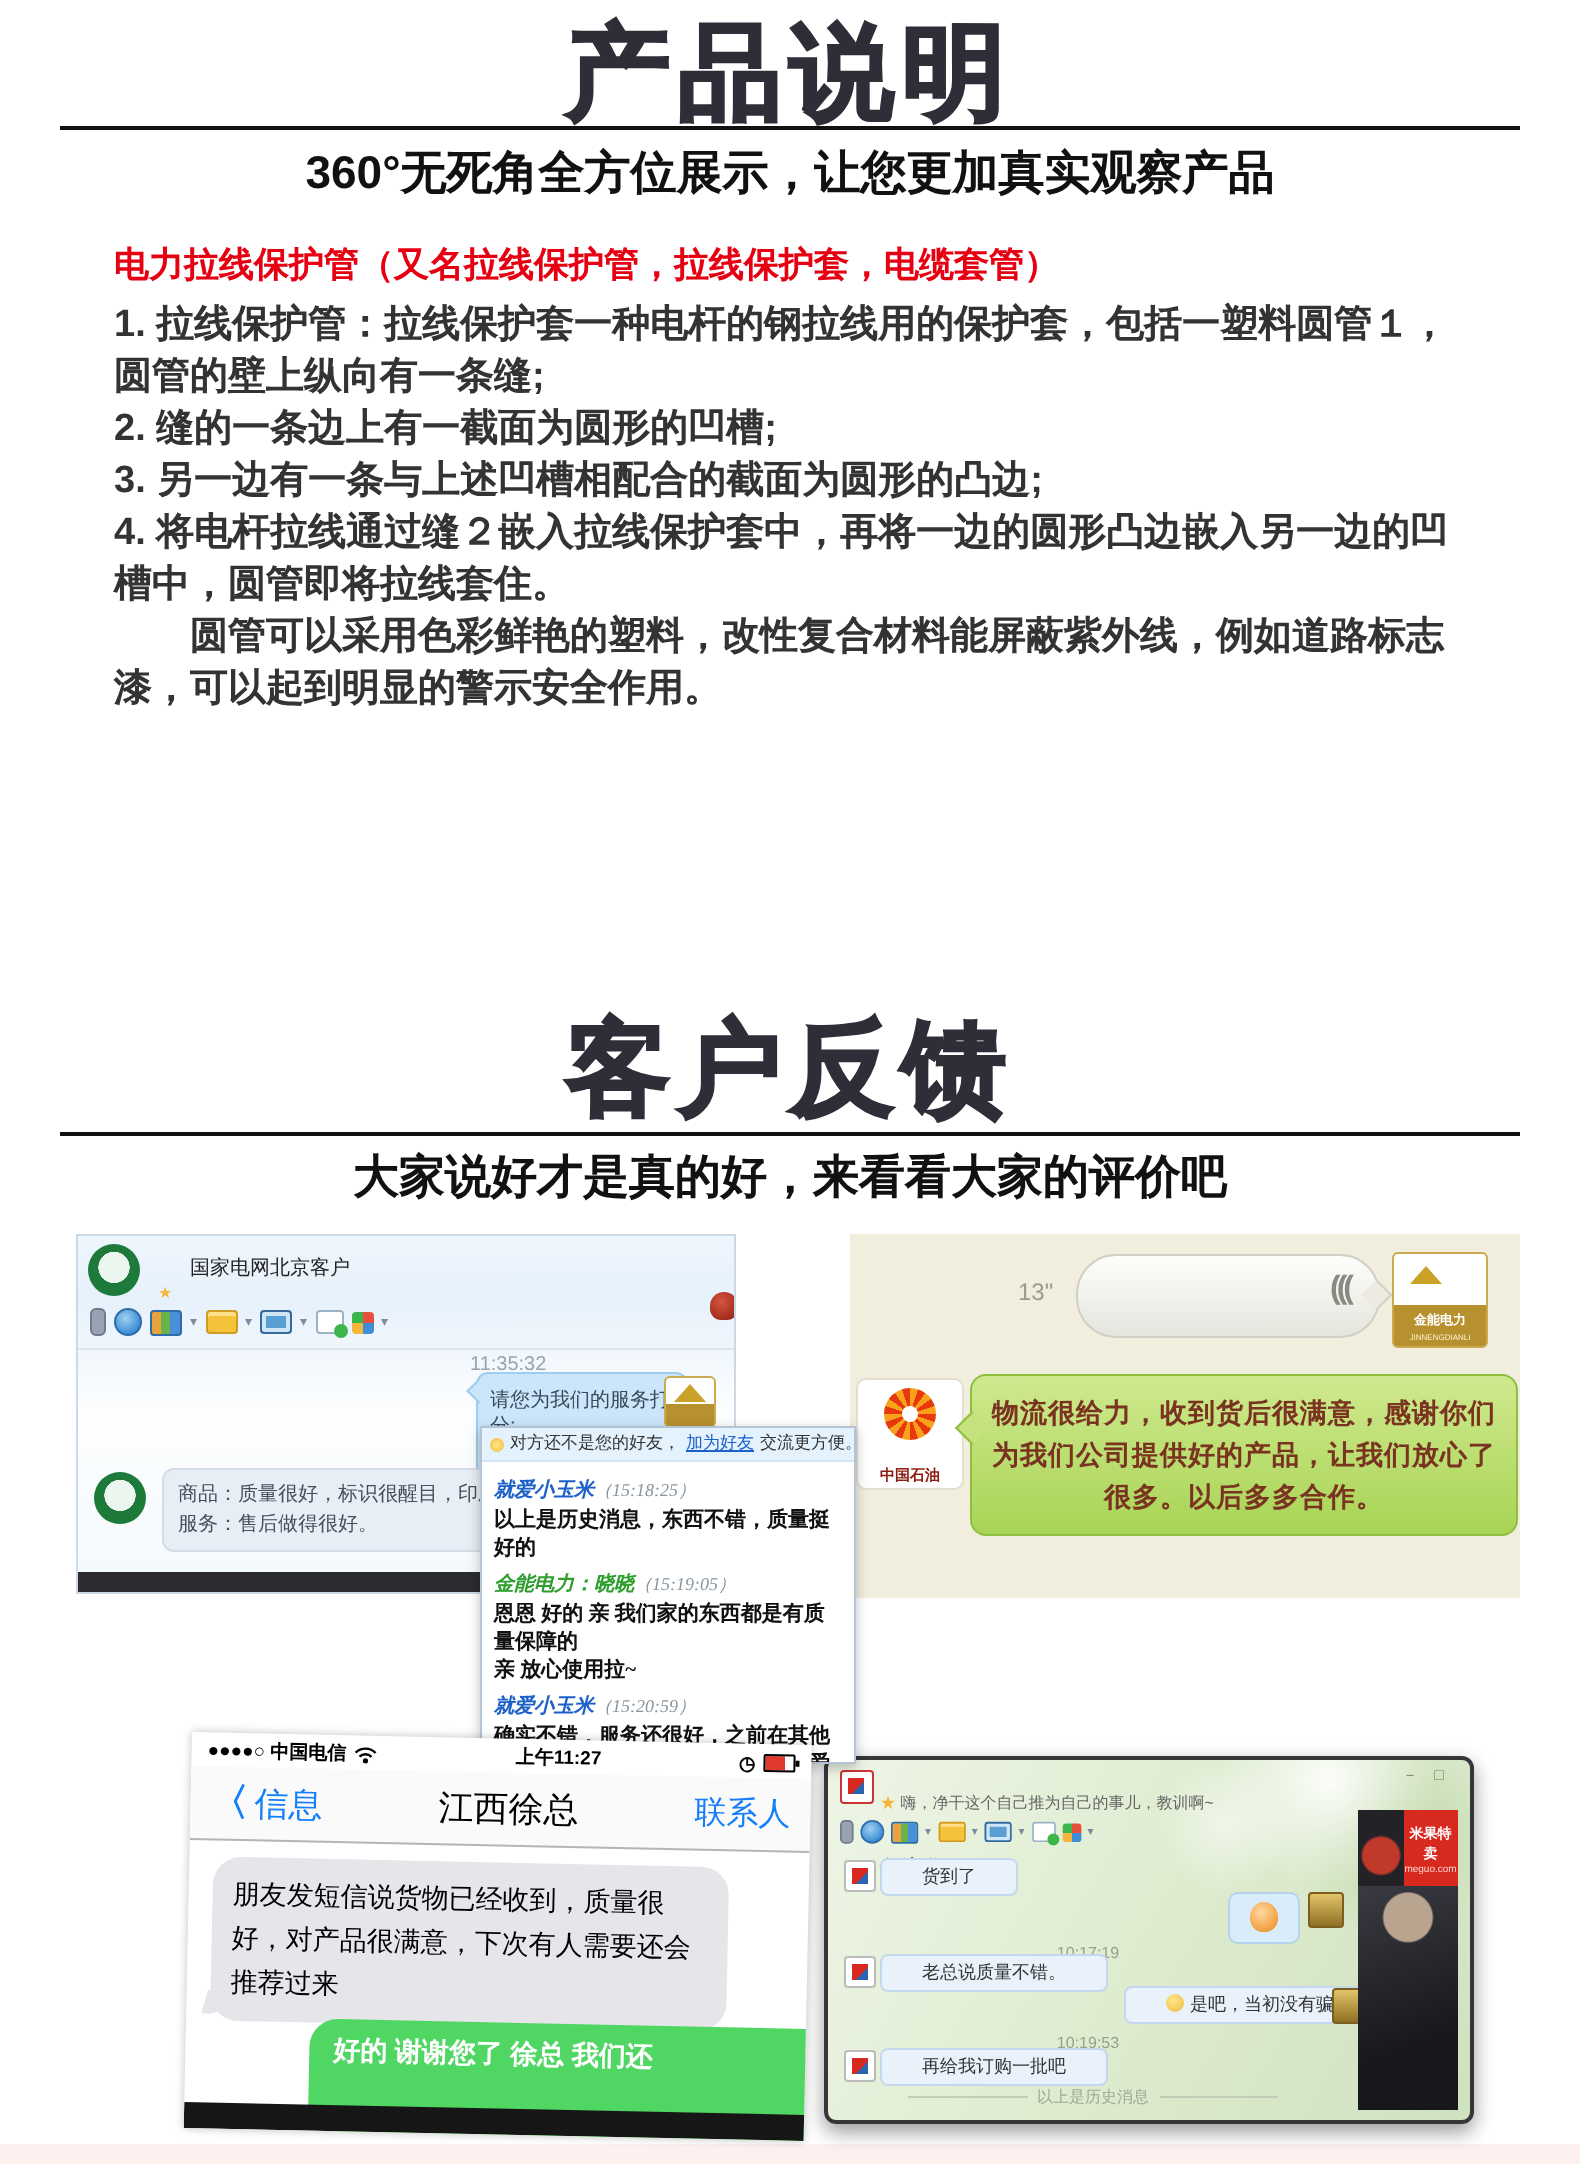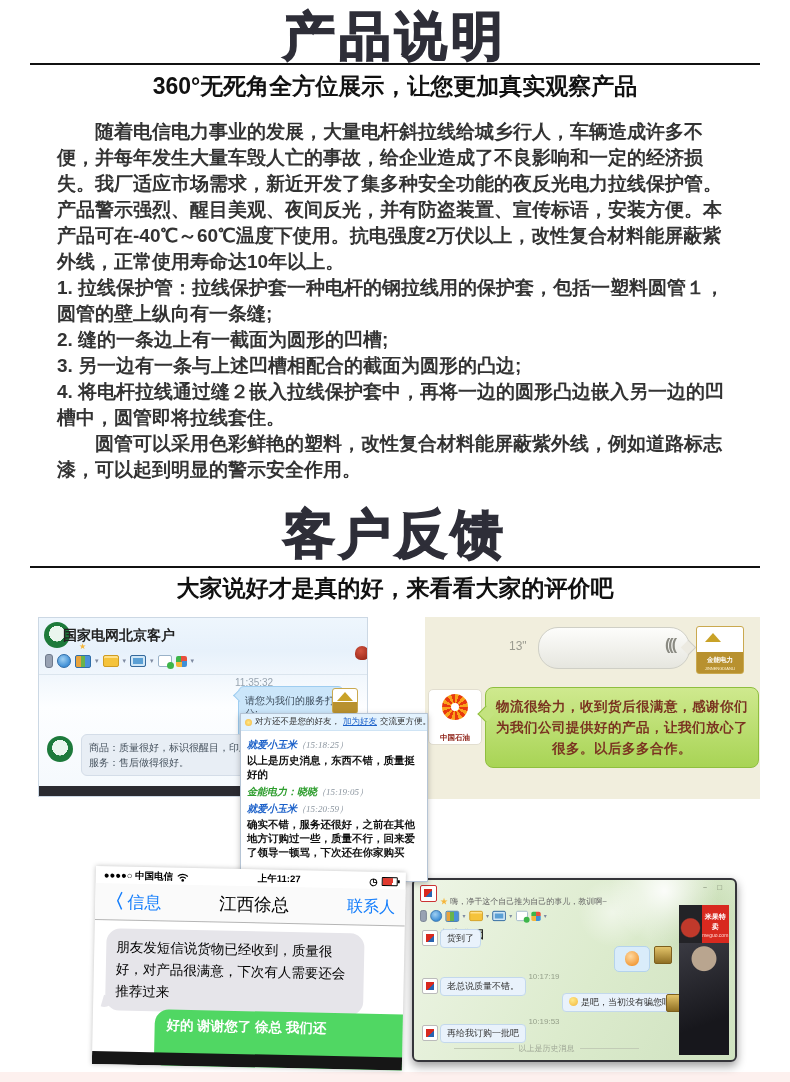--- a/index.html
+++ b/index.html
@@ -19,21 +19,21 @@
   .desc p{margin:0;text-indent:2em;}
   .desc .li{text-indent:0;}
 
   
   .collage{left:0;top:610px;width:790px;height:472px;}
 
   
   .w1{left:38px;top:7px;width:328px;height:178px;z-index:2;overflow:hidden;
       background:linear-gradient(180deg,#eef6fd 0%,#e7f1fb 18%,#fdfeff 50%,#f4f9fd 100%);
       border:1px solid #ccd8e4;}
-  .w1 .ttl{left:24px;top:9px;font-size:14px;font-weight:700;color:#222;}
+  .w1 .ttl{left:56px;top:9px;font-size:10px;font-weight:400;color:#222;}
   .sg-avatar{left:5px;top:4px;width:26px;height:26px;border-radius:50%;
              background:radial-gradient(circle at 50% 45%,#eaf6ee 0 40%,#1d7a3b 41%);}
   .mini-star{color:#f5b63b;font-size:8px;}
   .tbar{display:flex;align-items:center;gap:4px;}
   .drop{font-size:7px;color:#7e8aa0;}
   .ic{display:inline-block;}
   .ic-mic{width:6px;height:12px;border-radius:3px;background:#98a2b3;border:1px solid #6f7a8c;}
   .ic-cam{width:12px;height:12px;border-radius:50%;background:radial-gradient(circle at 40% 35%,#9fd0f2,#3f8fd6 70%);border:1px solid #2d6ca8;}
   .ic-img{width:14px;height:11px;border-radius:2px;border:1px solid #2f6da8;
           background:linear-gradient(90deg,#e8a33d 0 33%,#69b34b 33% 66%,#4a90d9 66%);}
@@ -121,21 +121,21 @@
                  radial-gradient(circle at 62% 18%,rgba(255,255,255,.55),transparent 14%),
                  radial-gradient(circle at 88% 22%,rgba(170,200,140,.5),transparent 16%);}
   .w2 .hdr-av{left:6px;top:5px;width:15px;height:15px;background:#fff;border:1px solid #c33;border-radius:2px;}
   .w2 .hdr-av::after{content:"";position:absolute;left:3px;top:3px;width:8px;height:8px;background:linear-gradient(135deg,#d8291f 0 60%,#2a64b0 60%);}
   .w2 .ttl{left:26px;top:3px;font-size:11px;font-weight:700;color:#222;margin-top:44px;}
   .w2 .sig{left:26px;top:16px;font-size:8px;color:#666;white-space:nowrap;}
   .w2 .wctl{right:10px;top:2px;font-size:8px;color:#7a8570;letter-spacing:3px;}
   .w2 .tbar{left:6px;top:30px;transform:scale(.85);transform-origin:0 0;}
   .mini-av{width:14px;height:14px;background:#fff;border:1px solid #bbb;border-radius:2px;position:absolute;}
   .mini-av::after{content:"";position:absolute;left:2.5px;top:2.5px;width:8px;height:8px;background:linear-gradient(135deg,#d8291f 0 60%,#2a64b0 60%);}
-  .b2{position:absolute;background:#e9f2fb;border:1px solid #c3d8ec;border-radius:4px;padding:2px 6px;
+  .b2{position:absolute;background:#e9f2fb;border:1px solid #c3d8ec;border-radius:4px;padding:2px 20px;
       font-size:9px;color:#333;white-space:nowrap;}
   .w2 .t-center{position:absolute;left:0;width:260px;text-align:center;font-size:8px;color:#96a18b;}
   .gold-mini{width:16px;height:16px;border-radius:2px;background:linear-gradient(180deg,#e3c46a,#8f6f23);border:1px solid #7c5f1d;position:absolute;}
   .sticker{left:200px;top:66px;width:34px;height:24px;background:#d9ecfa;border:1px solid #b5d3ec;border-radius:5px;}
   .sticker::after{content:"";position:absolute;left:10px;top:4px;width:14px;height:15px;border-radius:50% 50% 45% 45%;
       background:radial-gradient(circle at 40% 35%,#ffd9a0,#f29b3a 75%);}
   .dot-smile{display:inline-block;width:9px;height:9px;border-radius:50%;background:radial-gradient(circle at 40% 35%,#ffe98a,#f2b53a);margin-right:3px;vertical-align:-1px;}
   .w2 .divider{position:absolute;left:40px;top:163px;width:185px;display:flex;align-items:center;gap:5px;
       font-size:8px;color:#a0a897;white-space:nowrap;}
   .w2 .divider::before,.w2 .divider::after{content:"";flex:1;border-top:1px solid #c2ccb6;}
@@ -154,21 +154,21 @@
   .wifi-svg path{fill:none;stroke:#000;stroke-width:1.2;}
 </style>
 </head>
 <body>
 
 <div class="abs sec-title" style="top:2px">产品说明</div>
 <div class="abs sec-rule" style="top:63px"></div>
 <div class="abs sec-sub" style="top:71px">360°无死角全方位展示，让您更加真实观察产品</div>
 
 <div class="abs desc" style="top:119px">
-  <p>随着电信电力事业的发展，大量电杆斜拉线给城乡行人，车辆造成许多不便，并每年发生大量车毁人亡的事故，给企业造成了不良影响和一定的经济损失。我厂适应市场需求，新近开发了集多种安全功能的夜反光电力拉线保护管。产品警示强烈、醒目美观、夜间反光，并有防盗装置、宣传标语，安装方便。本产品可在-40℃～60℃温度下使用。抗电强度2万伏以上，改性复合材料能屏蔽紫外线，正常使用寿命达10年以上。</p>
+  <div class="red-head">电力拉线保护管（又名拉线保护管，拉线保护套，电缆套管）</div>
   <div class="li">1. 拉线保护管：拉线保护套一种电杆的钢拉线用的保护套，包括一塑料圆管１，圆管的壁上纵向有一条缝;</div>
   <div class="li">2. 缝的一条边上有一截面为圆形的凹槽;</div>
   <div class="li">3. 另一边有一条与上述凹槽相配合的截面为圆形的凸边;</div>
   <div class="li">4. 将电杆拉线通过缝２嵌入拉线保护套中，再将一边的圆形凸边嵌入另一边的凹槽中，圆管即将拉线套住。</div>
   <p>圆管可以采用色彩鲜艳的塑料，改性复合材料能屏蔽紫外线，例如道路标志漆，可以起到明显的警示安全作用。</p>
 </div>
 
 <div class="abs sec-title" style="top:500px">客户反馈</div>
 <div class="abs sec-rule" style="top:566px"></div>
 <div class="abs sec-sub" style="top:573px">大家说好才是真的好，来看看大家的评价吧</div>
@@ -212,20 +212,21 @@
     <div class="tip">
       <span class="bulb"></span>
       <span>对方还不是您的好友，</span>
         <a>加为好友</a>
         <span>交流更方便。</span>
     </div>
     <div class="msgs">
       <div class="nm blue"><span>就爱小玉米</span><span class="tm">（15:18:25）</span></div>
       <div class="tx">以上是历史消息，东西不错，质量挺好的</div>
       <div class="nm green"><span>金能电力：晓晓</span><span class="tm">（15:19:05）</span></div>
+      <div class="tx"><span>恩恩 好的  亲 我们家的东西都是有质量保障的</span><br><span>亲  放心使用拉~</span></div>
       <div class="nm blue"><span>就爱小玉米</span><span class="tm">（15:20:59）</span></div>
       <div class="tx">确实不错，服务还很好，之前在其他地方订购过一些，质量不行，回来爱了领导一顿骂，下次还在你家购买</div>
     </div>
   </div>
 
   <div class="abs wc">
     <div class="abs dur">13"</div>
     <div class="abs voice">
       <span class="waves">(((</span>
     </div>

